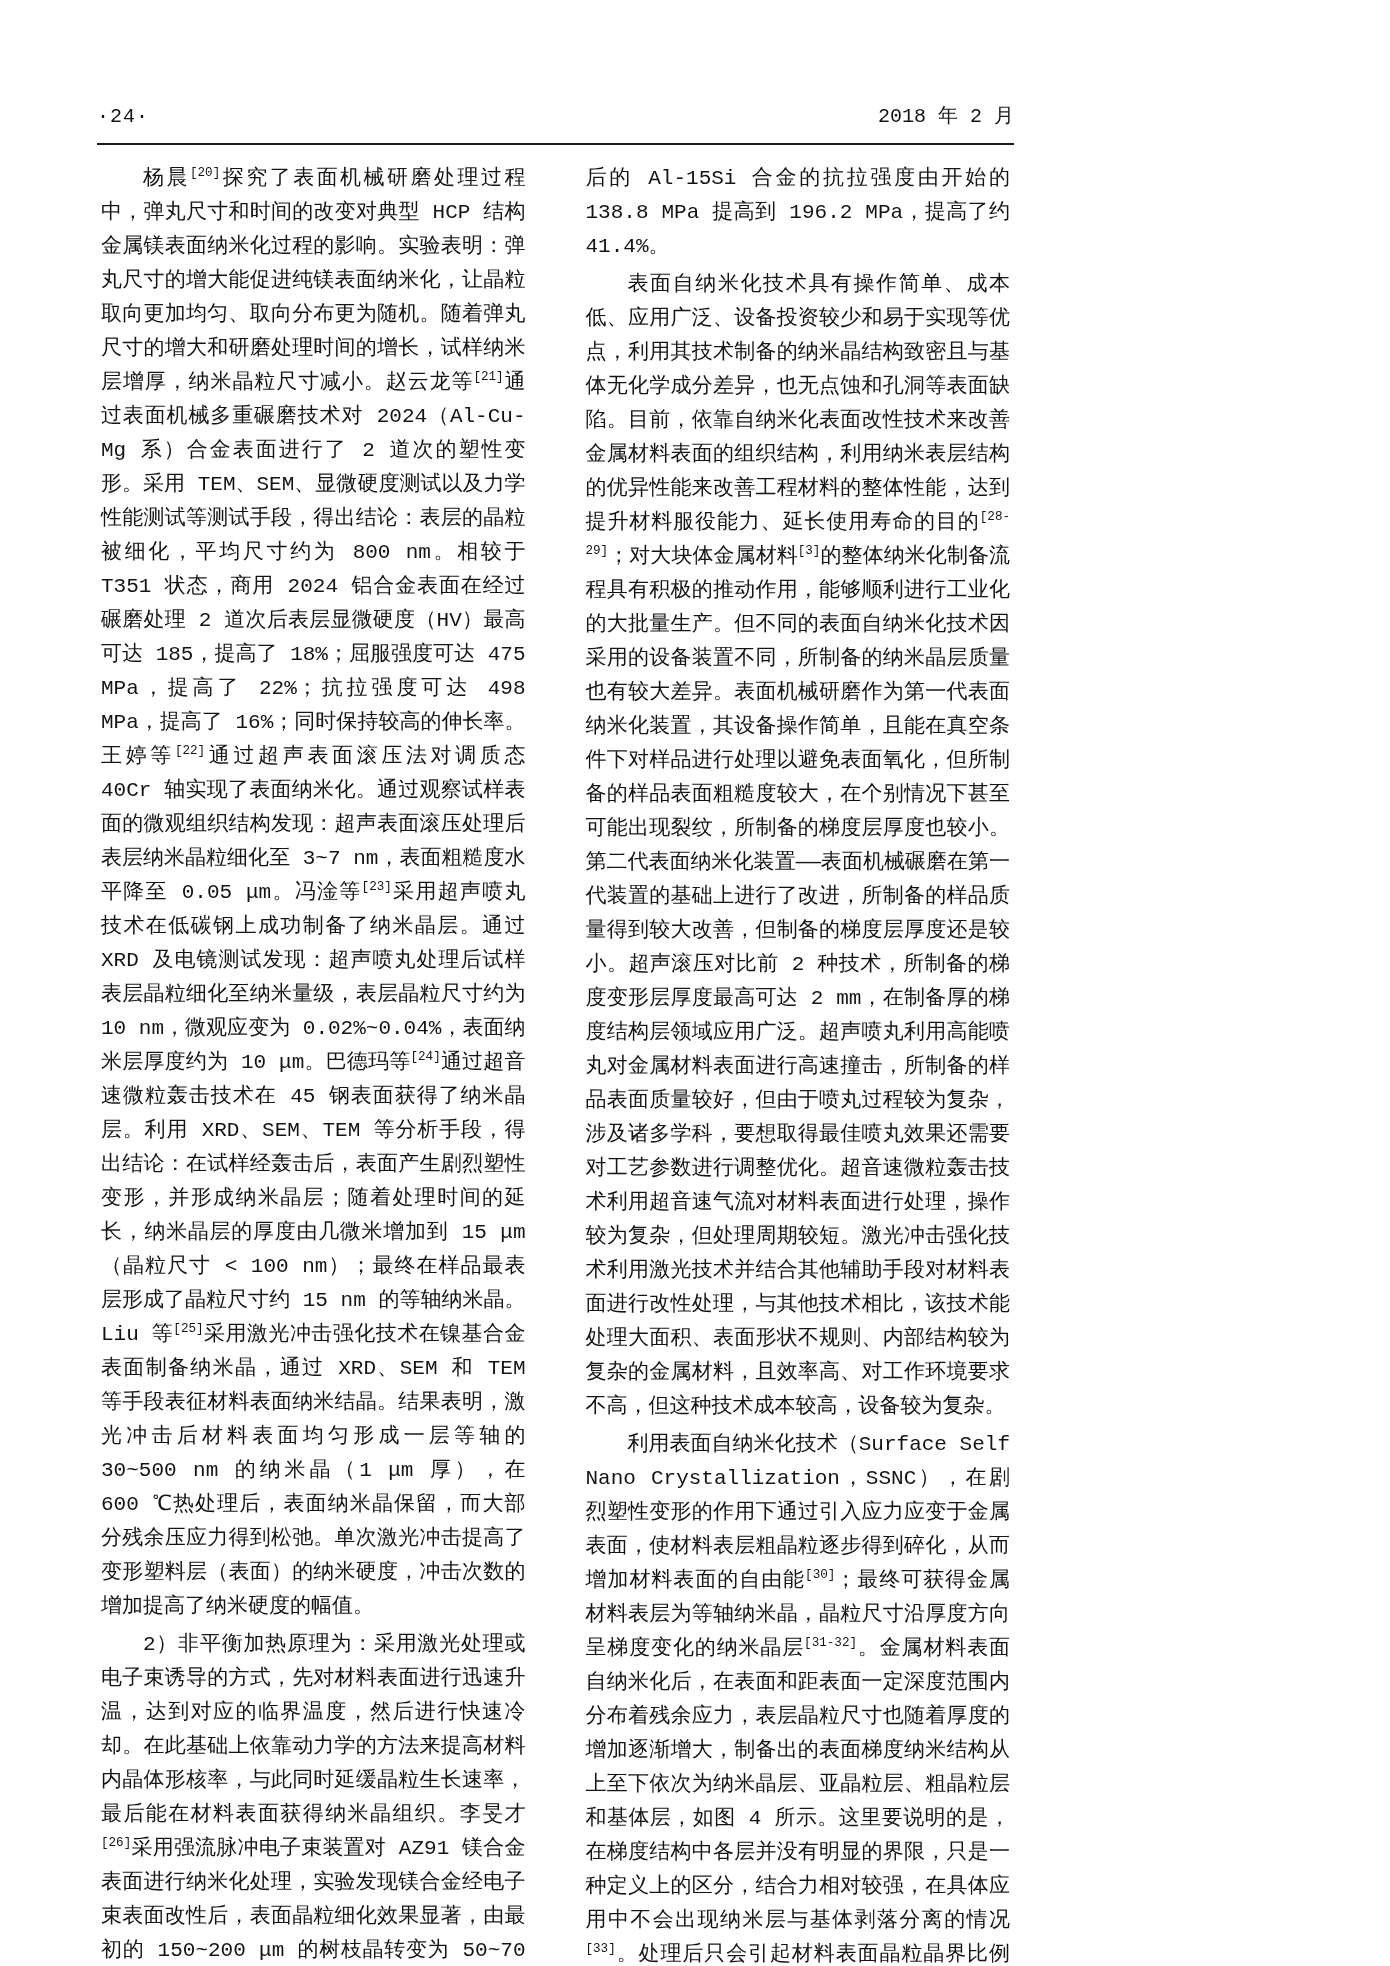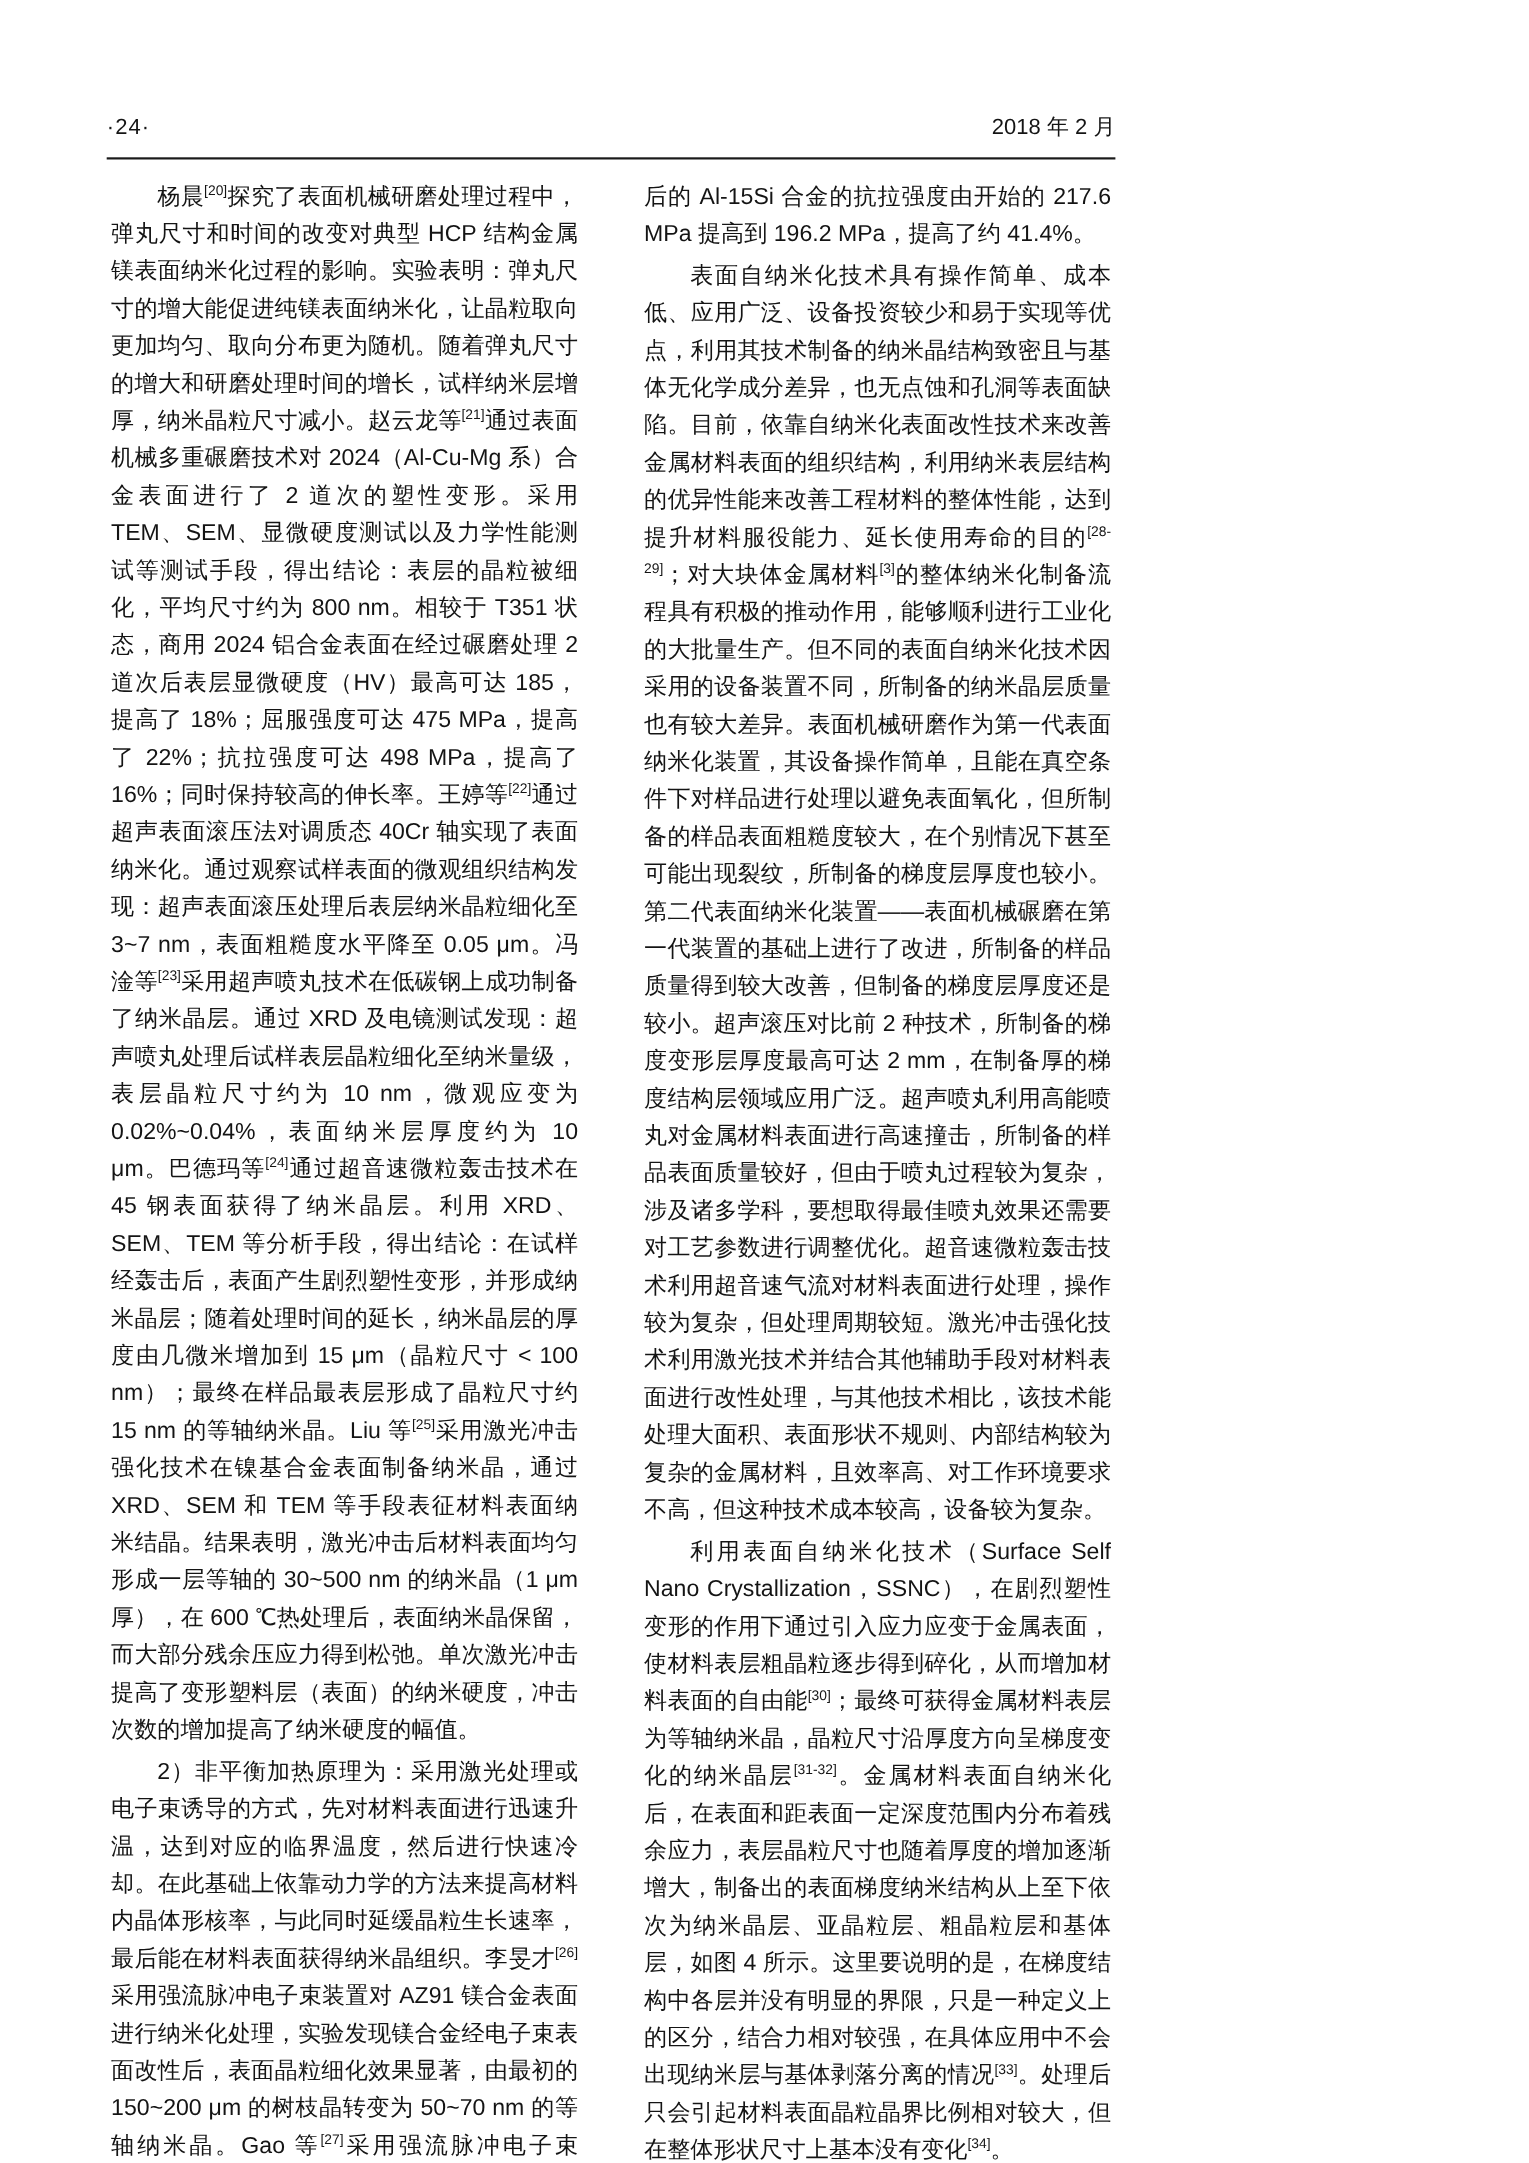--- a/index.html
+++ b/index.html
@@ -2,21 +2,21 @@
 <html lang="zh"><head>
 <meta charset="utf-8">
 <style>
   html, body { margin: 0; padding: 0; background: #ffffff; }
   .page {
     position: relative;
     width: 1111px;
     height: 1966px;
     background: #ffffff;
     color: #141414;
-    font-family: Liberation Sans, sans-serif;
+    font-family: Liberation Mono, monospace;
     overflow: hidden;
     box-sizing: border-box;
   }
   .page-header {
     position: absolute;
     top: 102px;
     left: 97px;
     right: 97px;
     display: flex;
     justify-content: space-between;
@@ -62,20 +62,20 @@
     <span class="page-no">·24·</span>
     <span class="issue">2018 年 2 月</span>
   </div>
 
   <div class="content">
     <div class="column">
         <p class="para indent">杨晨<sup class="cite">[20]</sup>探究了表面机械研磨处理过程中，弹丸尺寸和时间的改变对典型 HCP 结构金属镁表面纳米化过程的影响。实验表明：弹丸尺寸的增大能促进纯镁表面纳米化，让晶粒取向更加均匀、取向分布更为随机。随着弹丸尺寸的增大和研磨处理时间的增长，试样纳米层增厚，纳米晶粒尺寸减小。赵云龙等<sup class="cite">[21]</sup>通过表面机械多重碾磨技术对 2024（Al-Cu-Mg 系）合金表面进行了 2 道次的塑性变形。采用 TEM、SEM、显微硬度测试以及力学性能测试等测试手段，得出结论：表层的晶粒被细化，平均尺寸约为 800 nm。相较于 T351 状态，商用 2024 铝合金表面在经过碾磨处理 2 道次后表层显微硬度（HV）最高可达 185，提高了 18%；屈服强度可达 475 MPa，提高了 22%；抗拉强度可达 498 MPa，提高了 16%；同时保持较高的伸长率。王婷等<sup class="cite">[22]</sup>通过超声表面滚压法对调质态 40Cr 轴实现了表面纳米化。通过观察试样表面的微观组织结构发现：超声表面滚压处理后表层纳米晶粒细化至 3~7 nm，表面粗糙度水平降至 0.05 μm。冯淦等<sup class="cite">[23]</sup>采用超声喷丸技术在低碳钢上成功制备了纳米晶层。通过 XRD 及电镜测试发现：超声喷丸处理后试样表层晶粒细化至纳米量级，表层晶粒尺寸约为 10 nm，微观应变为 0.02%~0.04%，表面纳米层厚度约为 10 μm。巴德玛等<sup class="cite">[24]</sup>通过超音速微粒轰击技术在 45 钢表面获得了纳米晶层。利用 XRD、SEM、TEM 等分析手段，得出结论：在试样经轰击后，表面产生剧烈塑性变形，并形成纳米晶层；随着处理时间的延长，纳米晶层的厚度由几微米增加到 15 μm（晶粒尺寸 &lt; 100 nm）；最终在样品最表层形成了晶粒尺寸约 15 nm 的等轴纳米晶。Liu 等<sup class="cite">[25]</sup>采用激光冲击强化技术在镍基合金表面制备纳米晶，通过 XRD、SEM 和 TEM 等手段表征材料表面纳米结晶。结果表明，激光冲击后材料表面均匀形成一层等轴的 30~500 nm 的纳米晶（1 μm 厚），在 600 ℃热处理后，表面纳米晶保留，而大部分残余压应力得到松弛。单次激光冲击提高了变形塑料层（表面）的纳米硬度，冲击次数的增加提高了纳米硬度的幅值。</p>
         <p class="para indent">2）非平衡加热原理为：采用激光处理或电子束诱导的方式，先对材料表面进行迅速升温，达到对应的临界温度，然后进行快速冷却。在此基础上依靠动力学的方法来提高材料内晶体形核率，与此同时延缓晶粒生长速率，最后能在材料表面获得纳米晶组织。李旻才<sup class="cite">[26]</sup>采用强流脉冲电子束装置对 AZ91 镁合金表面进行纳米化处理，实验发现镁合金经电子束表面改性后，表面晶粒细化效果显著，由最初的 150~200 μm 的树枝晶转变为 50~70 nm 的等轴纳米晶。Gao 等<sup class="cite">[27]</sup>采用强流脉冲电子束（High Current Pulsed Electron Beam，HCPEB）手段通过冲击波的方式诱导 Al-15Si 合金表面纳米化，发现合金经强流脉冲电子束处理后表层晶粒碎成大量细小纳米晶。另外，经脉冲束处理</p>
       </div>
     <div class="column">
-        <p class="para">后的 Al-15Si 合金的抗拉强度由开始的 217.6 MPa 提高到 196.2 MPa，提高了约 41.4%。</p>
+        <p class="para">后的 Al-15Si 合金的抗拉强度由开始的 138.8 MPa 提高到 196.2 MPa，提高了约 41.4%。</p>
         <p class="para indent">表面自纳米化技术具有操作简单、成本低、应用广泛、设备投资较少和易于实现等优点，利用其技术制备的纳米晶结构致密且与基体无化学成分差异，也无点蚀和孔洞等表面缺陷。目前，依靠自纳米化表面改性技术来改善金属材料表面的组织结构，利用纳米表层结构的优异性能来改善工程材料的整体性能，达到提升材料服役能力、延长使用寿命的目的<sup class="cite">[28-29]</sup>；对大块体金属材料<sup class="cite">[3]</sup>的整体纳米化制备流程具有积极的推动作用，能够顺利进行工业化的大批量生产。但不同的表面自纳米化技术因采用的设备装置不同，所制备的纳米晶层质量也有较大差异。表面机械研磨作为第一代表面纳米化装置，其设备操作简单，且能在真空条件下对样品进行处理以避免表面氧化，但所制备的样品表面粗糙度较大，在个别情况下甚至可能出现裂纹，所制备的梯度层厚度也较小。第二代表面纳米化装置——表面机械碾磨在第一代装置的基础上进行了改进，所制备的样品质量得到较大改善，但制备的梯度层厚度还是较小。超声滚压对比前 2 种技术，所制备的梯度变形层厚度最高可达 2 mm，在制备厚的梯度结构层领域应用广泛。超声喷丸利用高能喷丸对金属材料表面进行高速撞击，所制备的样品表面质量较好，但由于喷丸过程较为复杂，涉及诸多学科，要想取得最佳喷丸效果还需要对工艺参数进行调整优化。超音速微粒轰击技术利用超音速气流对材料表面进行处理，操作较为复杂，但处理周期较短。激光冲击强化技术利用激光技术并结合其他辅助手段对材料表面进行改性处理，与其他技术相比，该技术能处理大面积、表面形状不规则、内部结构较为复杂的金属材料，且效率高、对工作环境要求不高，但这种技术成本较高，设备较为复杂。</p>
         <p class="para indent">利用表面自纳米化技术（Surface Self Nano Crystallization，SSNC），在剧烈塑性变形的作用下通过引入应力应变于金属表面，使材料表层粗晶粒逐步得到碎化，从而增加材料表面的自由能<sup class="cite">[30]</sup>；最终可获得金属材料表层为等轴纳米晶，晶粒尺寸沿厚度方向呈梯度变化的纳米晶层<sup class="cite">[31-32]</sup>。金属材料表面自纳米化后，在表面和距表面一定深度范围内分布着残余应力，表层晶粒尺寸也随着厚度的增加逐渐增大，制备出的表面梯度纳米结构从上至下依次为纳米晶层、亚晶粒层、粗晶粒层和基体层，如图 4 所示。这里要说明的是，在梯度结构中各层并没有明显的界限，只是一种定义上的区分，结合力相对较强，在具体应用中不会出现纳米层与基体剥落分离的情况<sup class="cite">[33]</sup>。处理后只会引起材料表面晶粒晶界比例相对较大，但在整体形状尺寸上基本没有变化<sup class="cite">[34]</sup>。</p>
         <p class="para indent">对传统的金属材料和合金而言，其强度和塑性在一般情况下不可兼得，如图 6 所示。传统粗晶材料强</p>
       </div>
   </div>
 
 </div>
 
 </body></html>

